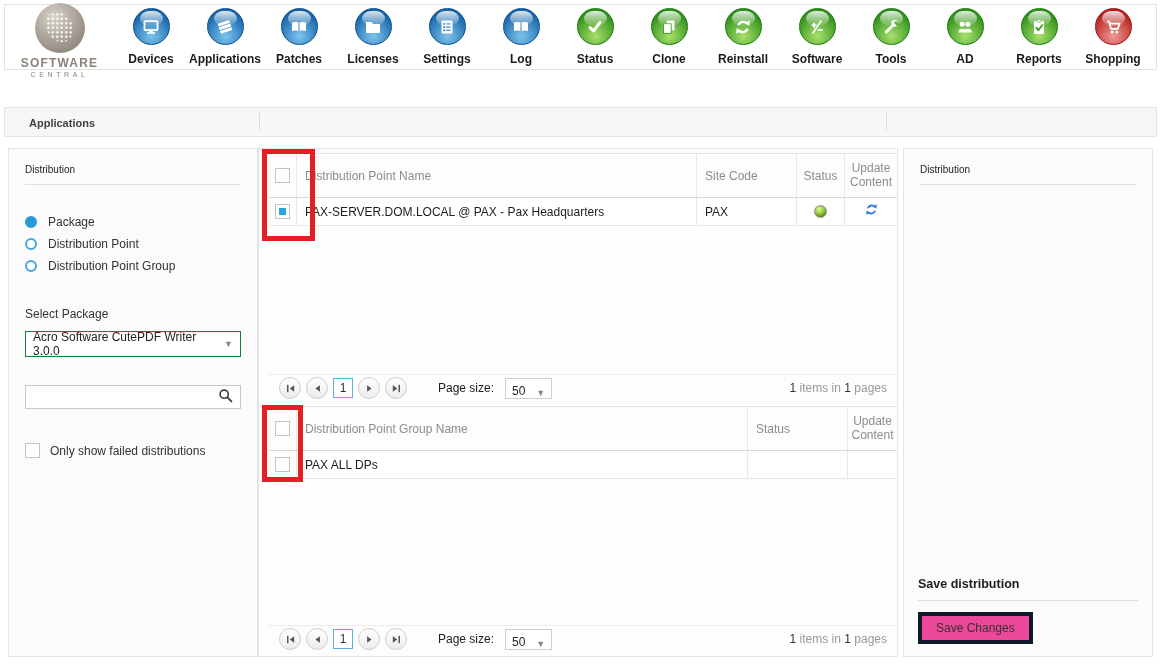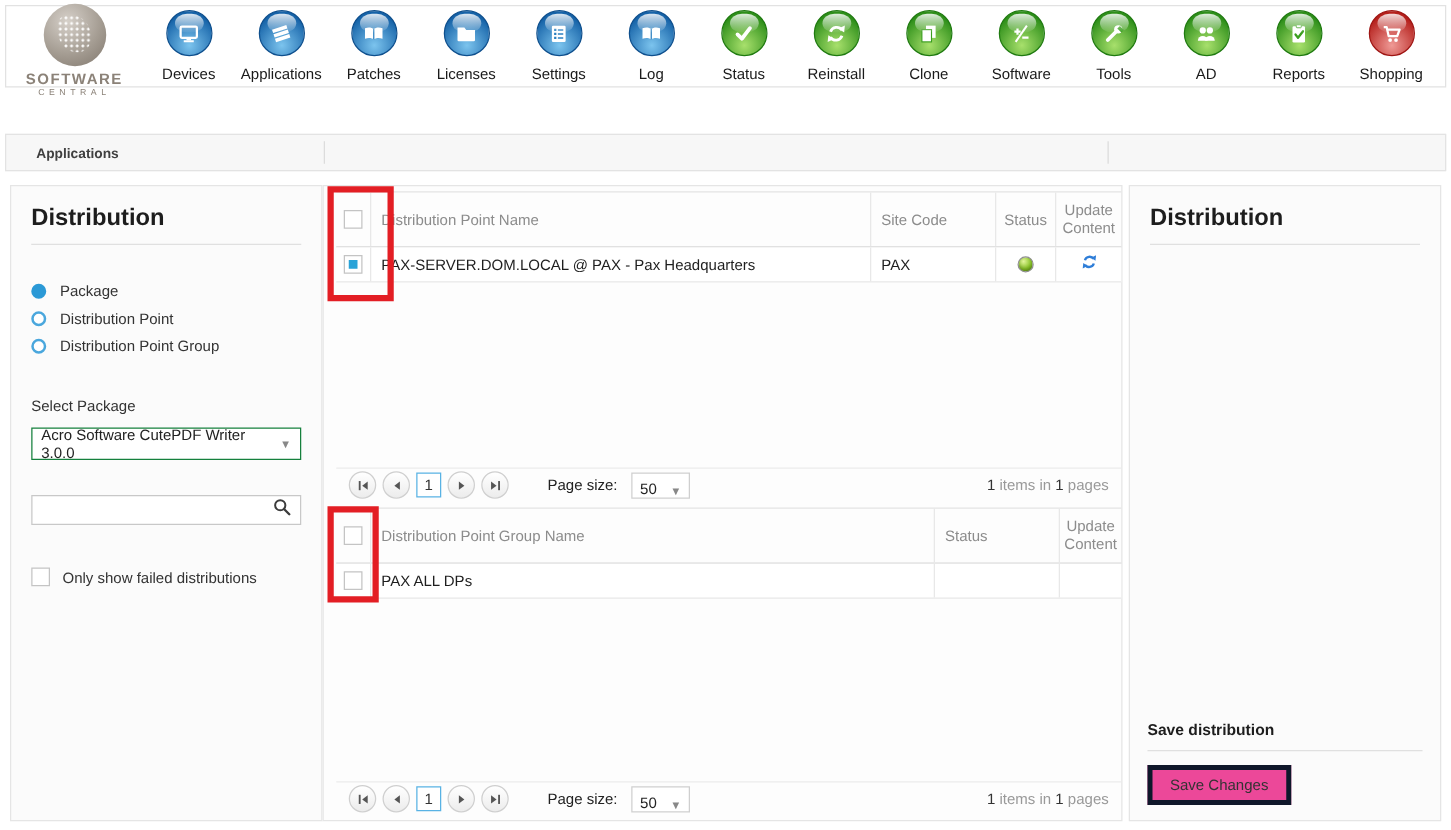--- a/index.html
+++ b/index.html
@@ -14,21 +14,21 @@
     border:1px solid #e2e2e2; background:#fff; display:flex; align-items:center; }
   .logo { width:112px; text-align:center; padding-top:4px; }
   .logo-sphere { width:50px; height:50px; border-radius:50%; margin:2px auto 3px; position:relative;
     background: radial-gradient(circle at 38% 28%, #d6d0c9, #a59d93 55%, #877e74 90%); }
   .logo-sphere::after { content:""; position:absolute; left:11px; top:9px; width:27px; height:30px;
     background-image: radial-gradient(#fff 0.9px, transparent 1.4px); background-size:4.5px 4.5px;
     opacity:.95; border-radius:30% 60% 40% 60%; }
   .logo-t1 { font-size:12px; font-weight:bold; color:#8b8278; letter-spacing:1.2px; }
   .logo-t2 { font-size:7px; color:#8b8278; letter-spacing:3.6px; margin-top:1px; }
   .tb-items { flex:1; display:flex; justify-content:space-around; padding:0 6px 0 0; }
-  .tb-item { width:74px; display:flex; flex-direction:column; align-items:center; gap:7px; cursor:pointer; }
+  .tb-item { width:74px; display:flex; flex-direction:column; align-items:center; gap:7px; cursor:pointer;font-weight:bold; }
   .orb { position:relative; width:37px; height:37px; border-radius:50%;
     display:flex; align-items:center; justify-content:center; }
   .orb::before { content:""; position:absolute; top:2px; left:6px; right:6px; height:15px;
     border-radius:50% / 60%; background:linear-gradient(rgba(255,255,255,.85), rgba(255,255,255,.05)); }
   .ic-blue  { background: radial-gradient(circle at 50% 78%, #7cc4ee, #1663a8 75%); border:1px solid #0e4f8d; }
   .ic-green { background: radial-gradient(circle at 50% 78%, #a8e06c, #2e8f1a 75%); border:1px solid #1f7a10; }
   .ic-red   { background: radial-gradient(circle at 50% 78%, #ef9a96, #b5201c 75%); border:1px solid #9e1513; }
   .tb-label { font-size:12px; color:#1a1a1a; white-space:nowrap; }
 
   
@@ -36,21 +36,21 @@
     background:#f7f7f7; border:1px solid #e3e3e3; }
   .bc-label { position:absolute; left:24px; top:9px; font-size:11px; font-weight:bold; color:#3f3f3f; }
   .bc-div { position:absolute; top:5px; bottom:5px; width:1px; background:#dcdcdc; }
 
   
   .panel { position:absolute; top:148px; height:509px; background:#fbfbfb;
     border:1px solid #e5e5e5; }
   .left-panel { left:8px; width:250px; }
   .mid-panel { left:258px; width:640px; background:#fdfdfd; }
   .right-panel { left:903px; width:250px; }
-  .panel-title { font-size:19px; font-weight:bold; color:#1d1d1d; padding:15px 16px 9px; }
+  .panel-title { font-size:10px; font-weight:normal; color:#1d1d1d; padding:15px 16px 9px; }
   .rule { height:1px; background:#e0e0e0; margin:0 16px; }
 
   
   .radios { margin-top:26px; }
   .radio-row { display:flex; align-items:center; gap:11px; padding:4px 16px; font-size:12px; color:#333; cursor:pointer; }
   .radio { width:12px; height:12px; border-radius:50%; border:2px solid #4aa7dd; background:#fff; flex:none; }
   .radio.sel { background:#2b99d6; border-color:#2b99d6; }
   .field-label { margin:30px 16px 10px; font-size:12px; color:#333; }
   .select-box { margin:0 16px; height:26px; background:#fff; border:1px solid #15803d;
     display:flex; align-items:center; justify-content:space-between; padding:0 7px; font-size:12px; color:#222; cursor:pointer; }
@@ -192,37 +192,37 @@
         <svg width="20" height="20" viewBox="0 0 20 20">
             <path d="M5 10.5 L8.5 14 L15 5.5" stroke="#fff" stroke-width="3" fill="none" stroke-linecap="round" stroke-linejoin="round"></path>
           </svg>
       </span>
       <span class="tb-label">Status</span>
     </div>
 
     <div class="tb-item">
       <span class="orb ic-green">
         <svg width="20" height="20" viewBox="0 0 20 20">
+            <rect x="7.8" y="3.5" width="7.7" height="9.8" fill="#fff"></rect>
+            <rect x="4.5" y="6.7" width="7.7" height="9.8" fill="#fff" stroke="#3a9e1e" stroke-width="0.9"></rect>
+          </svg>
+      </span>
+      <span class="tb-label">Clone</span>
+    </div>
+
+    <div class="tb-item">
+      <span class="orb ic-green">
+        <svg width="20" height="20" viewBox="0 0 20 20">
             <path d="M5.4 8.4 A5.2 5.2 0 0 1 14.6 7.1" fill="none" stroke="#fff" stroke-width="2.2"></path>
             <path d="M16.9 3.4 L16.3 8.9 L11.7 5.8 Z" fill="#fff"></path>
             <path d="M14.6 11.6 A5.2 5.2 0 0 1 5.4 12.9" fill="none" stroke="#fff" stroke-width="2.2"></path>
             <path d="M3.1 16.6 L3.7 11.1 L8.3 14.2 Z" fill="#fff"></path>
           </svg>
       </span>
       <span class="tb-label">Reinstall</span>
-    </div>
-
-    <div class="tb-item">
-      <span class="orb ic-green">
-        <svg width="20" height="20" viewBox="0 0 20 20">
-            <rect x="7.8" y="3.5" width="7.7" height="9.8" fill="#fff"></rect>
-            <rect x="4.5" y="6.7" width="7.7" height="9.8" fill="#fff" stroke="#3a9e1e" stroke-width="0.9"></rect>
-          </svg>
-      </span>
-      <span class="tb-label">Clone</span>
     </div>
 
     <div class="tb-item">
       <span class="orb ic-green">
         <svg width="20" height="20" viewBox="0 0 20 20">
             <line x1="14.5" y1="3.5" x2="5.5" y2="16.5" stroke="#fff" stroke-width="1.6"></line>
             <line x1="7" y1="5.8" x2="7" y2="10.8" stroke="#fff" stroke-width="1.8"></line>
             <line x1="4.5" y1="8.3" x2="9.5" y2="8.3" stroke="#fff" stroke-width="1.8"></line>
             <line x1="10.8" y1="13" x2="15.8" y2="13" stroke="#fff" stroke-width="1.8"></line>
           </svg>

